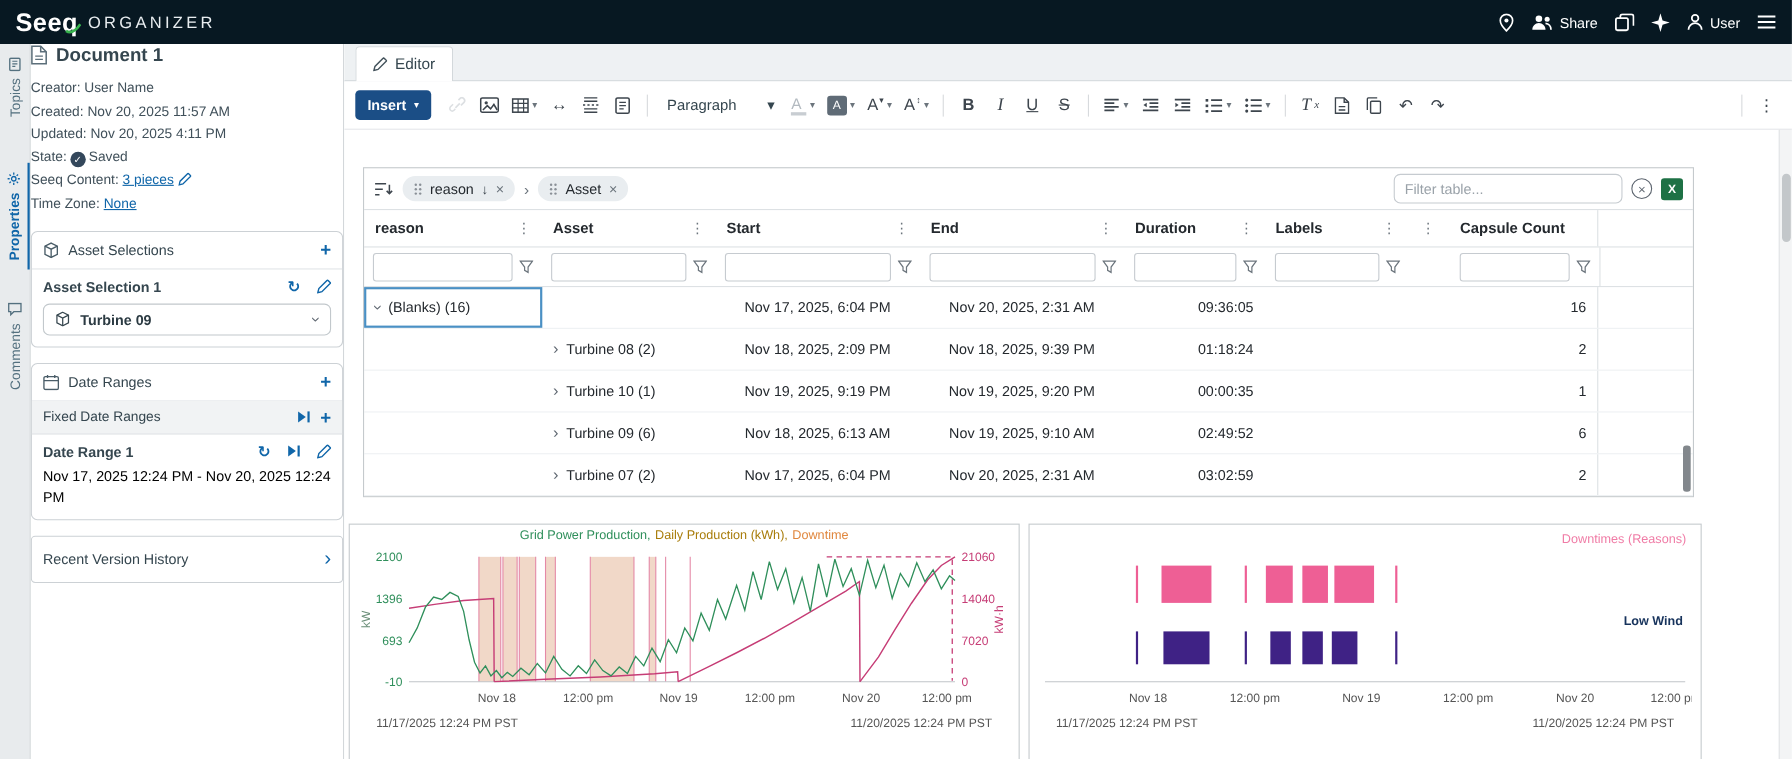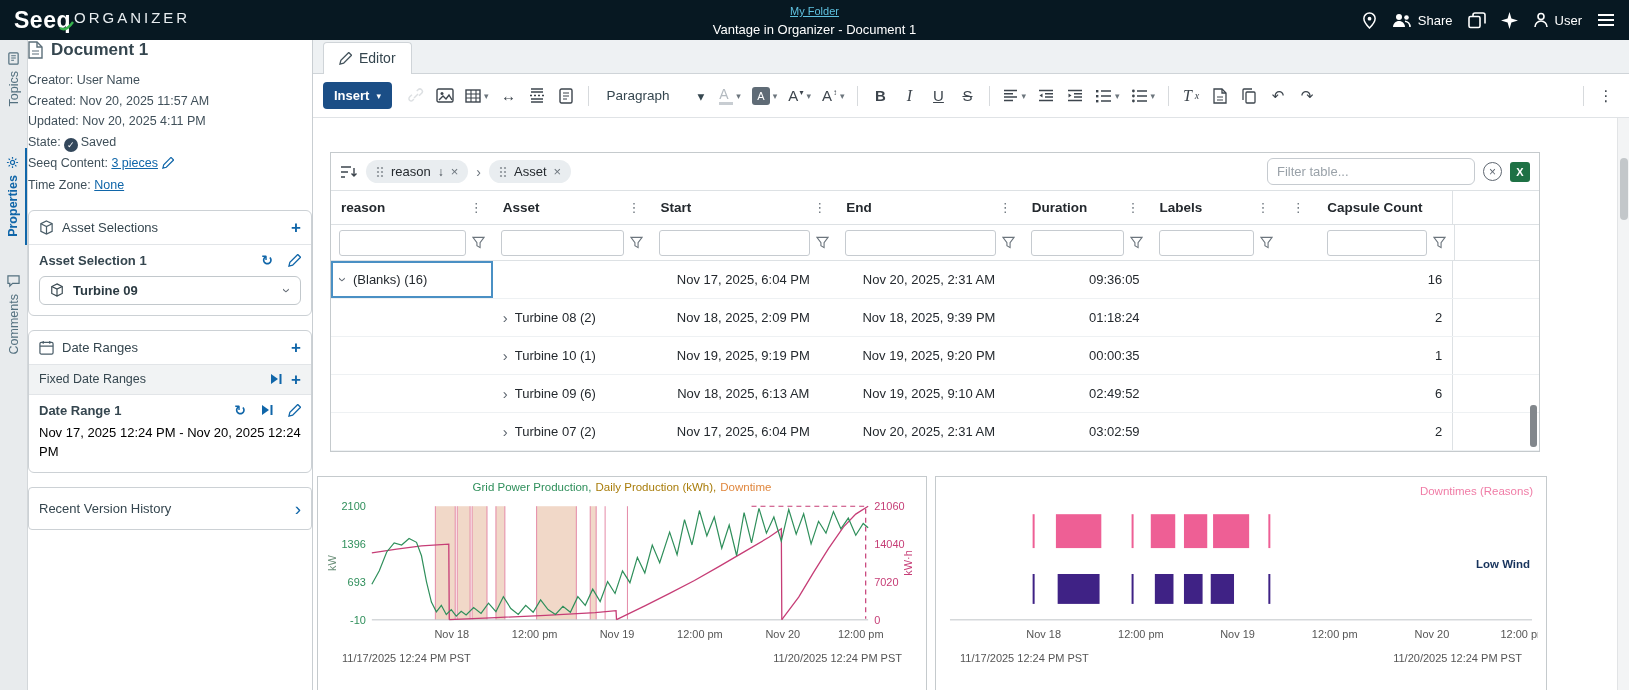--- a/index.html
+++ b/index.html
@@ -1,20 +1,20 @@
 <!DOCTYPE html>
 <html><head>
 <meta charset="utf-8">
 <style>
 *{margin:0;padding:0;box-sizing:border-box}
 html,body{width:1629px;height:690px;overflow:hidden;font-family:"Liberation Sans","DejaVu Sans",sans-serif;background:#fff;color:#24292e}
 .screen{width:1629px;height:690px;position:relative;overflow:hidden}
 
 .topbar{height:40px;background:#071822;color:#fff;display:flex;align-items:center;padding:0 14px;position:relative}
-.brand{display:flex;align-items:flex-start;gap:3px}
+.brand{display:flex;align-items:center;gap:9px}
 .brand-seeq{font-size:23px;font-weight:700;letter-spacing:.5px;position:relative;line-height:1}
 .brand-swoosh{position:absolute;right:-3px;bottom:-3px}
 .brand-org{font-size:15px;letter-spacing:3px;font-weight:400;color:#e8edf0}
 .top-center{position:absolute;left:50%;transform:translateX(-50%);text-align:center;top:2px;line-height:1}
 .breadcrumb{font-size:11px;color:#5fc1e0;text-decoration:underline;cursor:pointer;display:inline-block}
 .top-title{font-size:13px;color:#fff;margin-top:5px}
 .top-right{margin-left:auto;display:flex;align-items:center;gap:15px;font-size:13px}
 .icon-btn{display:flex;align-items:center;gap:6px;cursor:pointer}
 .icon-btn svg{display:block}
 
@@ -117,24 +117,20 @@
 <body>
 
 <div class="screen">
 
   <header class="topbar">
     <div class="brand">
       <span class="brand-seeq"><span>Seeq</span><span class="brand-swoosh"><svg width="15" height="10" viewBox="0 0 15 10">
               <path d="M1 7 Q7 11 14 1" fill="none" stroke="#37b24d" stroke-width="2.4"></path>
             </svg></span></span>
       <span class="brand-org">ORGANIZER</span>
-    </div>
-    <div class="top-center">
-      <span class="breadcrumb">My Folder</span>
-      <div class="top-title">Vantage in Organizer - Document 1</div>
     </div>
     <div class="top-right">
       <span class="icon-btn">
           <svg width="15" height="17" viewBox="0 0 16 18">
             <path d="M8 1C4.7 1 2 3.6 2 6.9 2 11 8 17 8 17s6-6 6-10.1C14 3.6 11.3 1 8 1z" fill="none" stroke="#fff" stroke-width="1.6"></path>
             <circle cx="8" cy="7" r="2" fill="#fff"></circle>
           </svg>
         </span>
       <span class="icon-btn">
           <svg width="20" height="16" viewBox="0 0 20 16">

